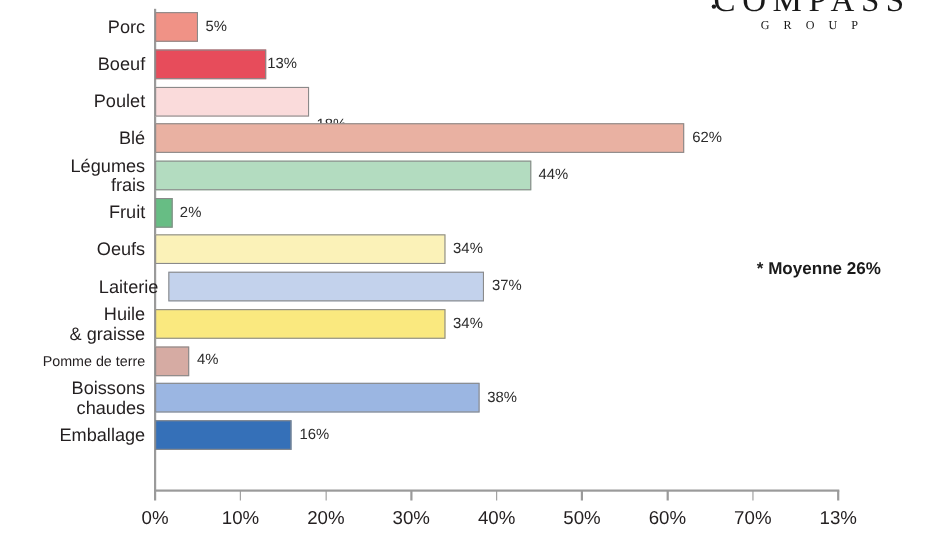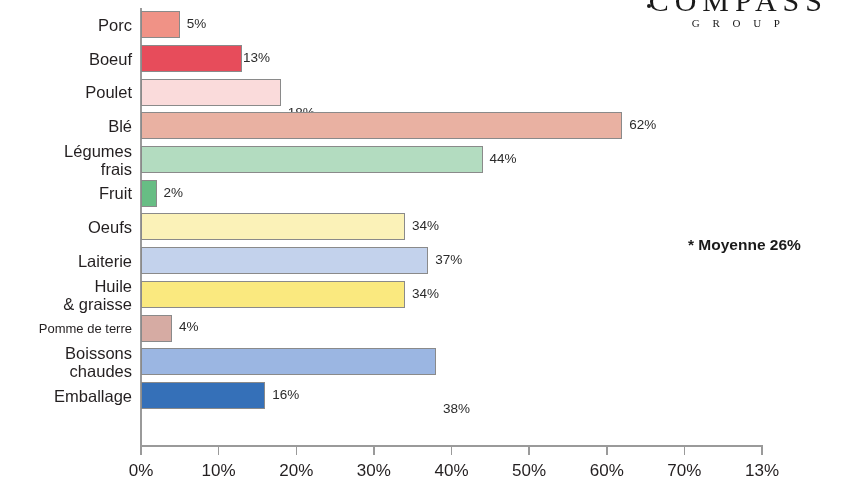--- a/index.html
+++ b/index.html
@@ -209,21 +209,21 @@
         <div class="bar" style="width: 15.525px; background: rgb(103, 189, 132);"></div>
         <div class="bar-value" style="left: 22.525px;">2%</div>
       </div>
       <div class="row" style="top: 202.309px;">
         <div class="cat-label">
           <span>Oeufs</span>
         </div>
         <div class="bar" style="width: 263.925px; background: rgb(251, 242, 184);"></div>
         <div class="bar-value" style="left: 270.925px;">34%</div>
       </div>
-      <div class="row" style="top: 236.028px;">
+      <div class="row" style="top: 236.028px; margin-left: 12px;">
         <div class="cat-label">
           <span>Laiterie</span>
         </div>
         <div class="bar" style="width: 287.212px; background: rgb(195, 210, 236);"></div>
         <div class="bar-value" style="left: 294.212px;">37%</div>
       </div>
       <div class="row" style="top: 269.746px;">
         <div class="cat-label">
           <span>Huile</span>
           <span>&amp; graisse</span>
@@ -237,21 +237,21 @@
         </div>
         <div class="bar" style="width: 31.05px; background: rgb(214, 171, 163);"></div>
         <div class="bar-value" style="left: 38.05px;">4%</div>
       </div>
       <div class="row" style="top: 337.182px;">
         <div class="cat-label">
           <span>Boissons</span>
           <span>chaudes</span>
         </div>
         <div class="bar" style="width: 294.975px; background: rgb(155, 182, 226);"></div>
-        <div class="bar-value" style="left: 301.975px; margin-top: 48px;">38%</div>
+        <div class="bar-value" style="left: 301.975px;">38%</div>
       </div>
       <div class="row" style="top: 370.901px;">
         <div class="cat-label">
           <span>Emballage</span>
         </div>
         <div class="bar" style="width: 124.2px; background: rgb(53, 112, 184);"></div>
         <div class="bar-value" style="left: 131.2px;">16%</div>
       </div>
     </div>
 <div class="tick" style="left: 140.25px;"></div>

